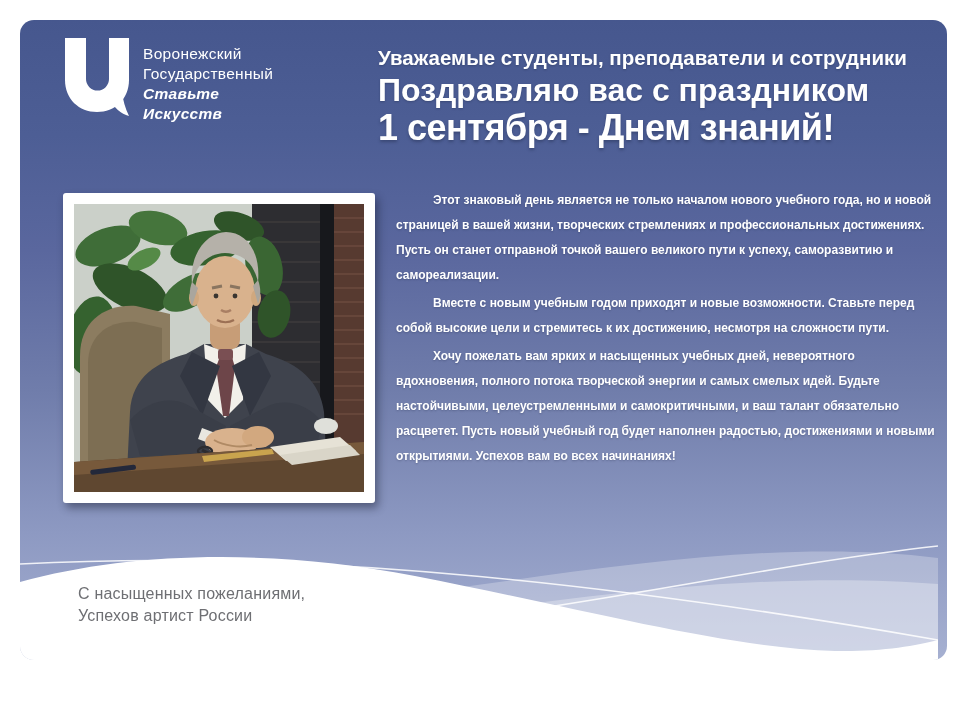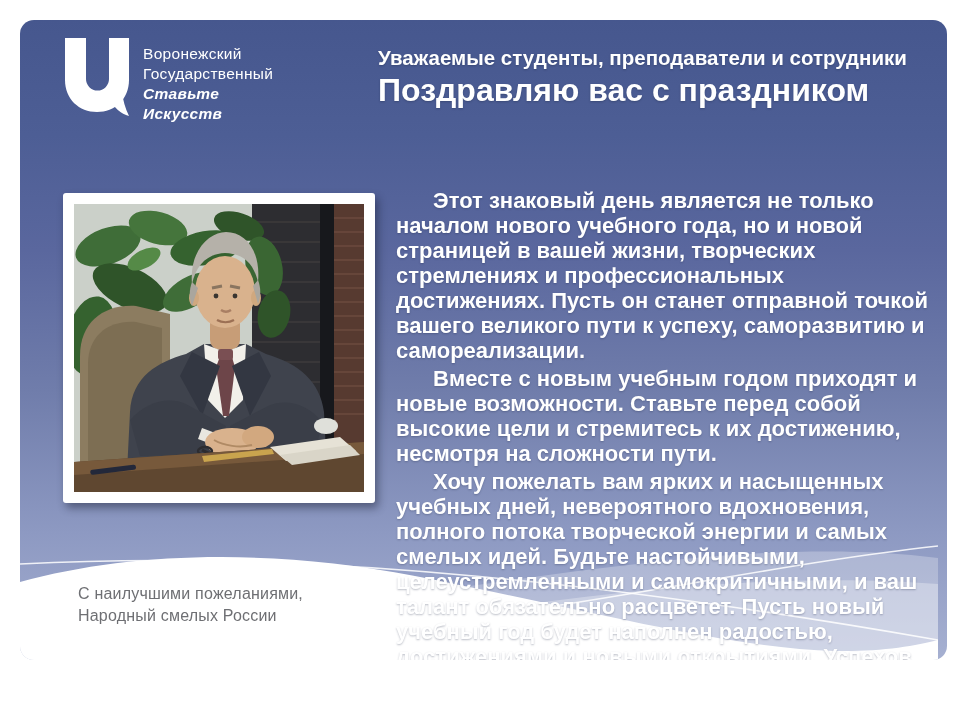--- a/index.html
+++ b/index.html
@@ -34,21 +34,21 @@
   .photo-frame{
     position:absolute;left:43px;top:173px;width:290px;height:288px;
     background:#fff;border:11px solid #fff;border-radius:3px;
     box-shadow:3px 5px 9px rgba(20,25,45,.45);
   }
   .photo-frame svg{display:block;width:290px;height:288px;}
 
   
   .body-text{position:absolute;left:376px;top:168px;width:552px;color:#ffffff;}
   .body-text p{
-    margin:0 12px 3px 0;font-size:22px;line-height:25px;font-weight:bold;
+    margin:0 12px 3px 0;font-size:12px;line-height:25px;font-weight:bold;
     text-indent:37px;text-shadow:0 1px 2px rgba(30,40,70,.3);
   }
 
   
   .signature{position:absolute;left:58px;top:563px;color:#6e6f73;font-size:16px;line-height:21.5px;letter-spacing:.2px;}
 </style>
 </head>
 <body>
 
 <div class="panel">
@@ -70,20 +70,21 @@
       <div class="l1">Воронежский</div>
       <div class="l2">Государственный</div>
       <div class="l3">Ставьте</div>
       <div class="l4">Искусств</div>
     </div>
   </div>
 
   <div class="header">
     <div class="h-small">Уважаемые студенты, преподаватели и сотрудники</div>
     <div class="h-mid">Поздравляю вас с праздником</div>
+    <div class="h-big">1 сентября - Днем знаний!</div>
   </div>
 
   <div class="photo-frame">
     <svg viewBox="0 0 290 288">
 
       <rect width="290" height="288" fill="#cbd0c9"></rect>
 
       <g>
         <rect x="178" y="0" width="112" height="288" fill="#2d2d31"></rect>
         <g stroke="#3d3a3b" stroke-width="2" opacity="0.8">
@@ -181,18 +182,18 @@
     </svg>
   </div>
 
   <div class="body-text">
     <p>Этот знаковый день является не только началом нового учебного года, но и новой страницей в вашей жизни, творческих стремлениях и профессиональных достижениях. Пусть он станет отправной точкой вашего великого пути к успеху, саморазвитию и самореализации.</p>
     <p>Вместе с новым учебным годом приходят и новые возможности. Ставьте перед собой высокие цели и стремитесь к их достижению, несмотря на сложности пути.</p>
     <p>Хочу пожелать вам ярких и насыщенных учебных дней, невероятного вдохновения, полного потока творческой энергии и самых смелых идей. Будьте настойчивыми, целеустремленными и самокритичными, и ваш талант обязательно расцветет. Пусть новый учебный год будет наполнен радостью, достижениями и новыми открытиями. Успехов вам во всех начинаниях!</p>
   </div>
 
   <div class="signature">
-    <div>С наилучшими пожеланиями,</div>
-    <div>Народный смелых России</div>
+    <div>С насыщенных пожеланиями,</div>
+    <div>Успехов артист России</div>
 
   </div>
 
 </div>
 
 </body></html>

